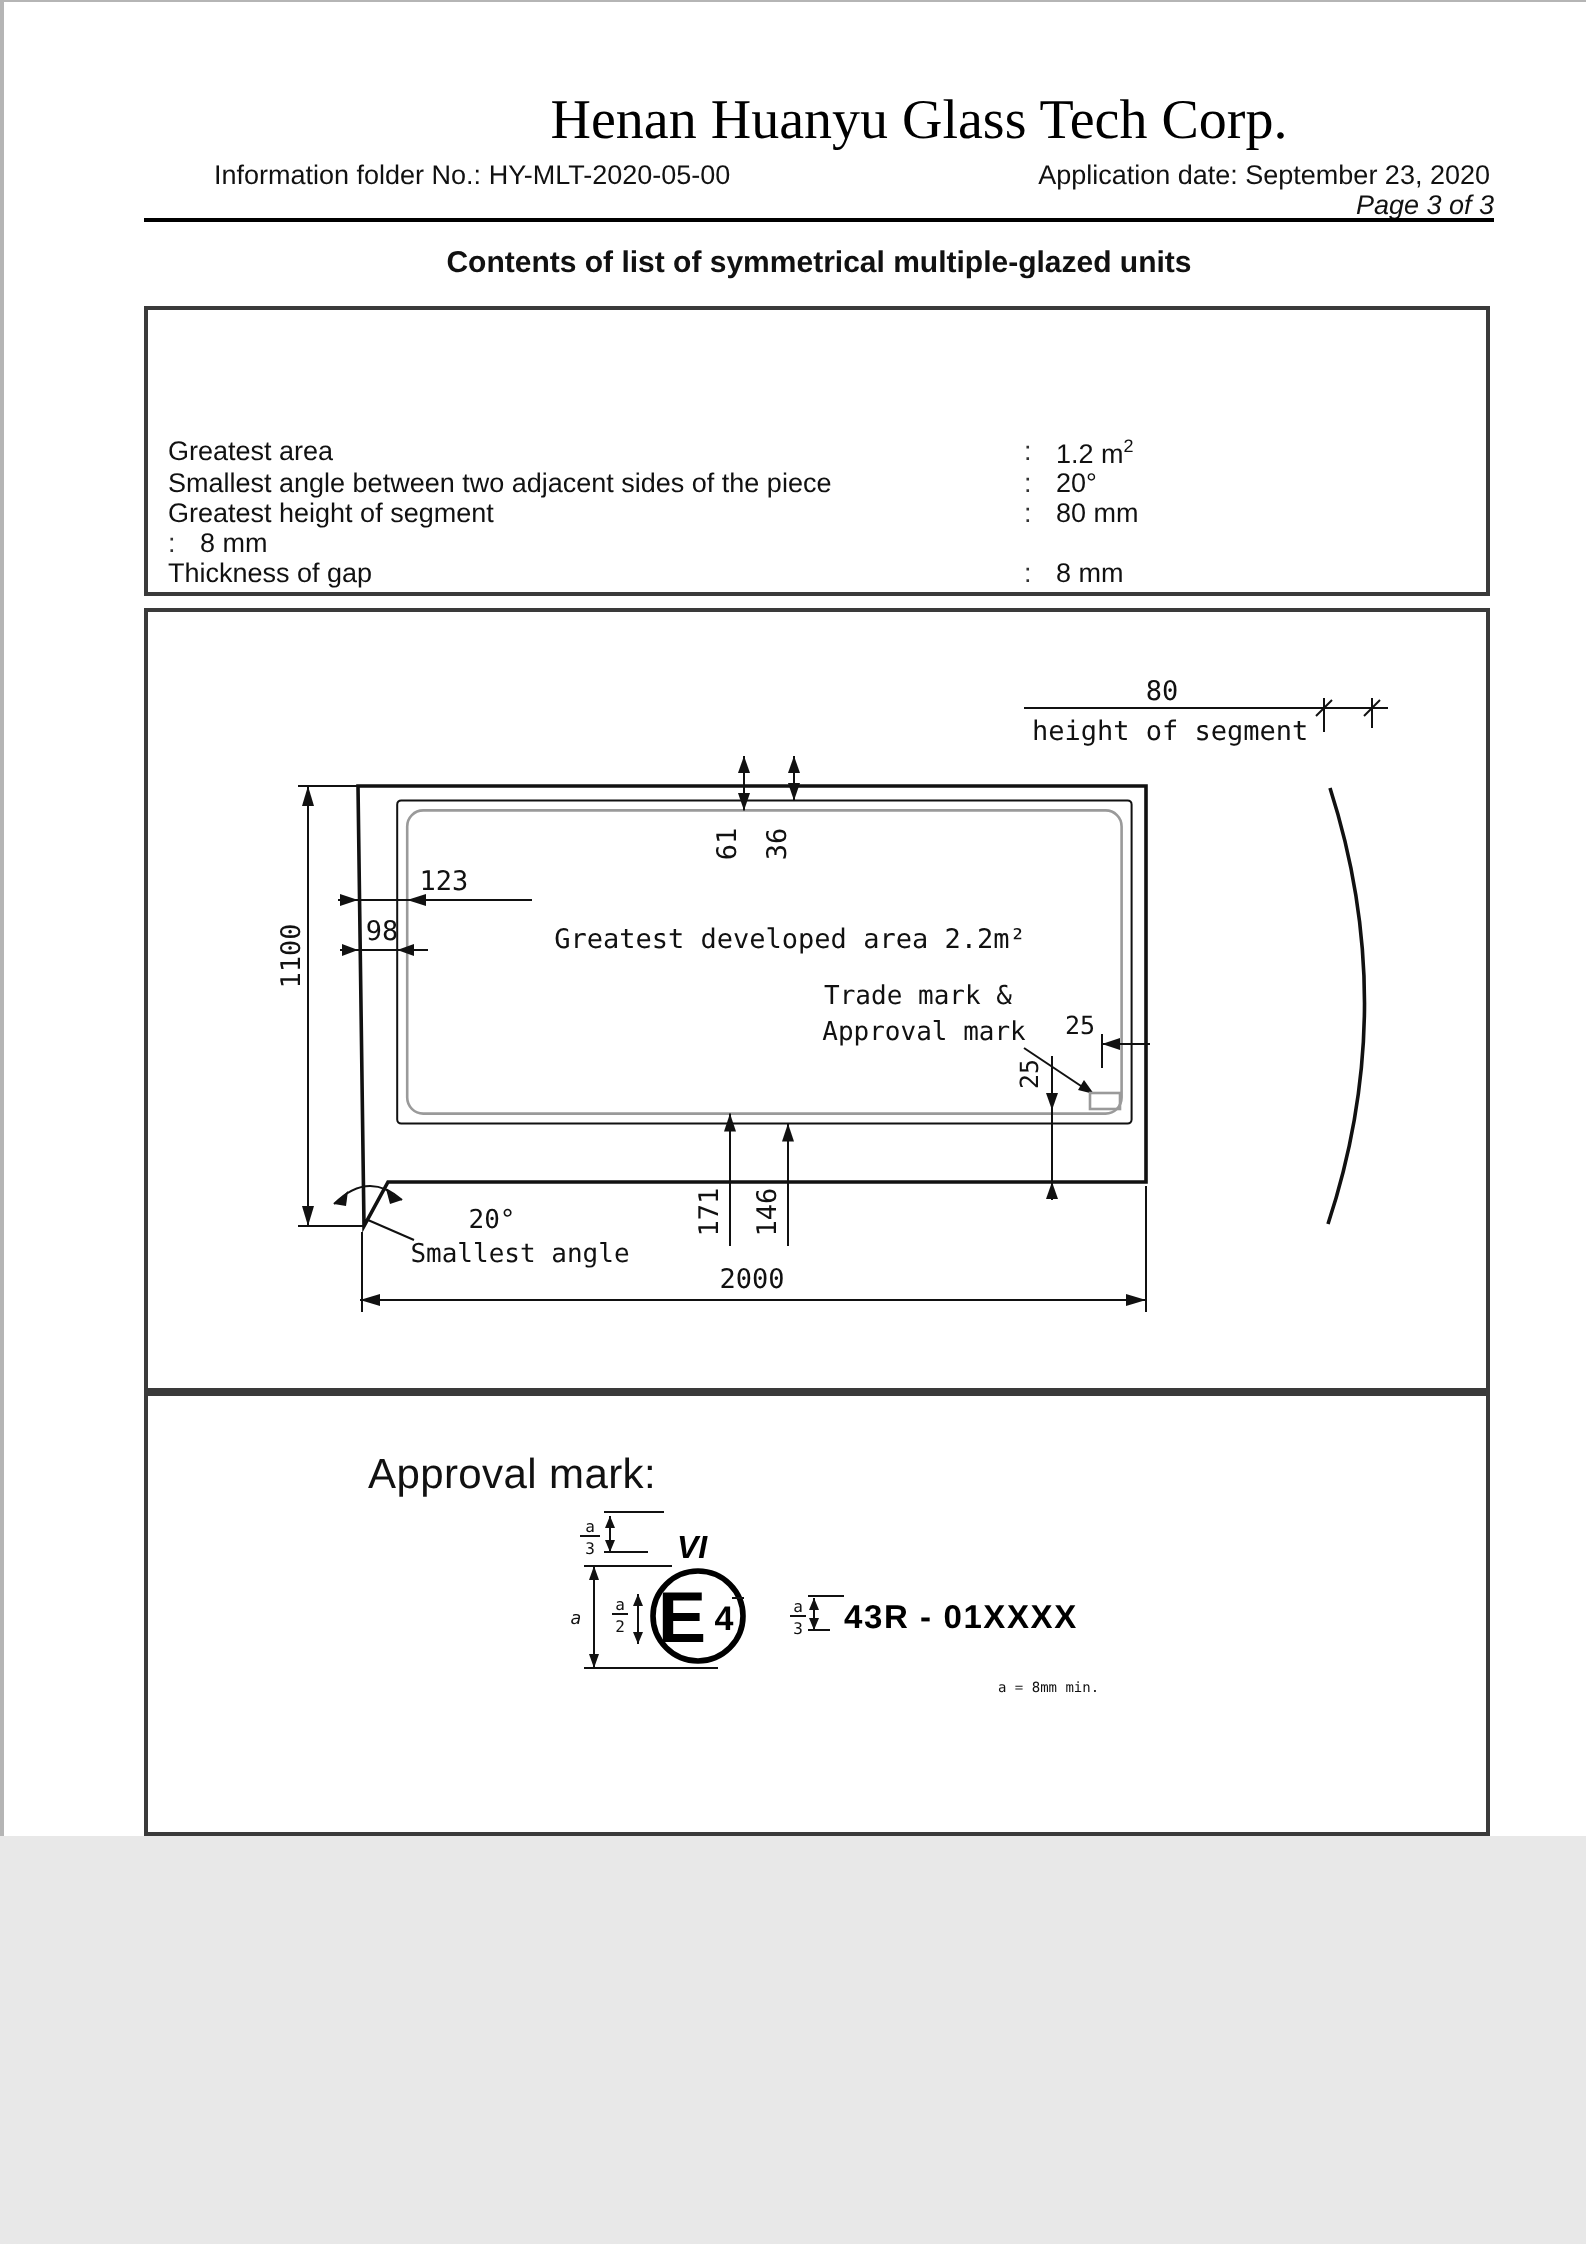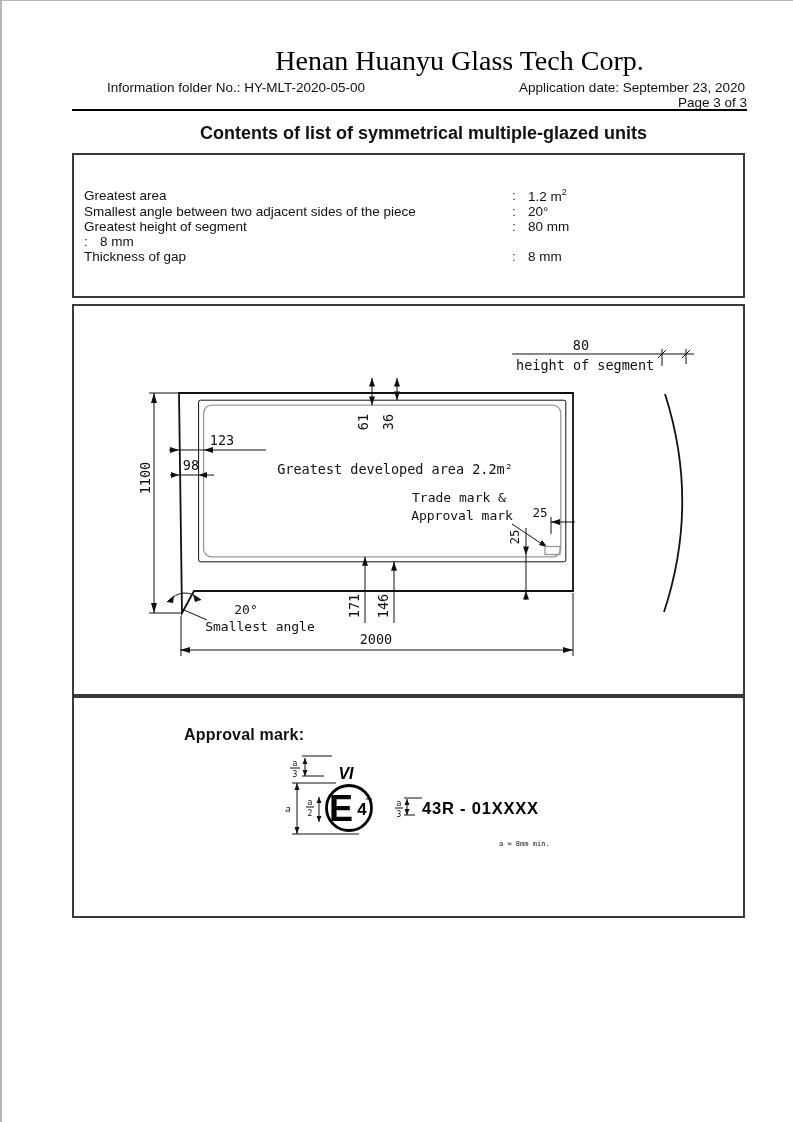--- a/index.html
+++ b/index.html
@@ -1,37 +1,37 @@
 <!DOCTYPE html>
 <html><head>
 <meta charset="utf-8">
 <style>
   html,body{margin:0;padding:0;background:#e8e8e8;}
-  .page{position:relative;width:793px;height:1122px;background:#fff;
+  .page{position:relative;width:793px;height:918px;background:#fff;
         border-top:1px solid #b5b5b5;border-left:2px solid #b5b5b5;
         font-family:"Liberation Sans",sans-serif;color:#111;overflow:hidden;box-sizing:border-box;}
   .abs{position:absolute;}
   .company{left:120px;top:44px;width:675px;text-align:center;
            font-family:"Liberation Serif",serif;font-size:28px;color:#000;}
   .info-row{left:70px;top:79px;width:675px;font-size:13.5px;}
   .info-left{position:absolute;left:35px;top:0;}
   .info-right{position:absolute;right:2px;top:0;}
-  .page-num{left:70px;top:94px;width:675px;text-align:right;font-size:13.5px;}
+  .page-num{left:70px;top:94px;width:675px;text-align:right;font-size:13.5px;font-style:italic;}
   .rule{left:70px;top:108px;width:675px;height:2px;background:#000;}
-  .sec-title{left:84px;top:122px;width:675px;text-align:center;font-size:18px;font-weight:bold;}
+  .sec-title{left:70px;top:122px;width:675px;text-align:center;font-size:15px;font-weight:bold;}
   .box{position:absolute;left:70px;width:673px;border:2px solid #3a3a3a;box-sizing:border-box;background:#fff;}
-  .spec{top:152px;height:145px;display:flex;flex-direction:column;justify-content:center;padding:2px 0;}
+  .spec{top:152px;height:145px;display:flex;flex-direction:column;justify-content:flex-end;padding:2px 0;}
   .spec-row{display:flex;align-items:center;font-size:13.5px;padding:0 10px;}
   .spec-label{width:428px;}
   .spec-sep{width:16px;color:#333;}
   .spec-value{flex:1;}
   sup{font-size:9px;}
   .draw-box{top:303px;height:392px;}
   .appr-box{top:695px;height:222px;}
-  .appr-heading{left:110px;top:28px;font-size:16px;font-weight:bold;letter-spacing:.2px;}
+  .appr-heading{left:110px;top:28px;font-size:21px;font-weight:normal;letter-spacing:.2px;}
   svg{display:block;}
   .cad{font-family:"DejaVu Sans Mono",monospace;fill:#111;}
   .thin{stroke:#111;stroke-width:1;fill:none;}
   .med{stroke:#111;stroke-width:1.8;fill:none;}
   .lite{stroke:#9a9a9a;stroke-width:1.3;fill:none;}
   .arr{fill:#111;stroke:none;}
   .bold-svg{font-family:"Liberation Sans",sans-serif;font-weight:bold;fill:#000;}
 </style>
 </head>
 <body>

